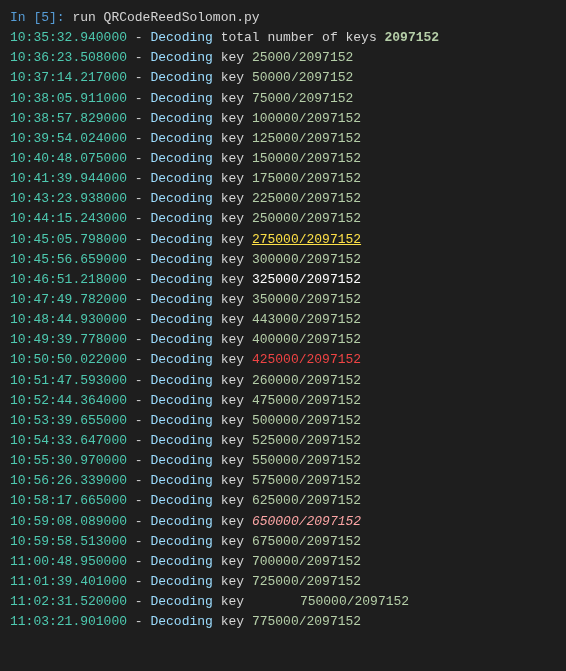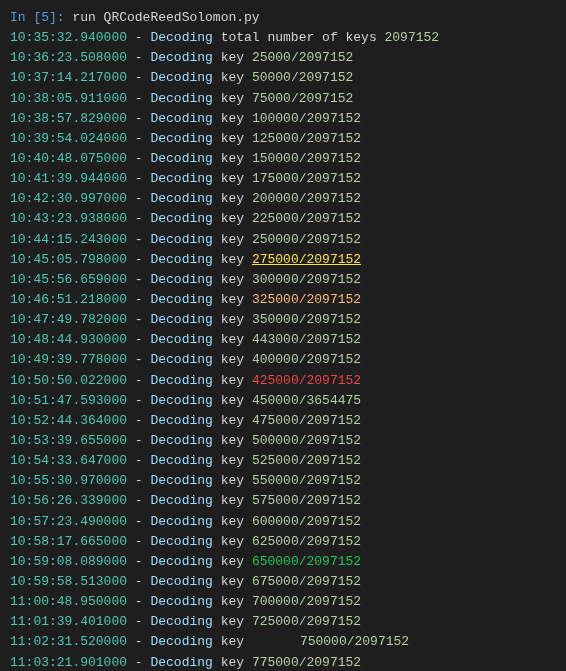--- a/index.html
+++ b/index.html
@@ -26,47 +26,45 @@
     .prompt-line { color: #569cd6; }
     .timestamp { color: #4ec9b0; }
     .dash { color: #d4d4d4; }
   </style>
 </head>
 <body>
 
 <div class="terminal">
   <div class="line prompt-line"><span style="color:#569cd6;">In [5]:</span><span style="color:#d4d4d4;"> run QRCodeReedSolomon.py</span></div>
   <div id="output-lines">
-      <div class="line"><span class="timestamp">10:35:32.940000</span><span class="dash"> - </span><span><span style="color: rgb(156, 220, 254);">Decoding</span><span style="color: rgb(212, 212, 212);"> total number of keys </span><span style="color: rgb(181, 206, 168);">2097152</span></span></div>
+      <div class="line"><span class="timestamp">10:35:32.940000</span><span class="dash"> - </span><span><span style="color: rgb(156, 220, 254);">Decoding</span><span style="color: rgb(212, 212, 212);"> total number of keys </span><span style="color: rgb(181, 206, 168); font-weight: bold;">2097152</span></span></div>
       <div class="line"><span class="timestamp">10:36:23.508000</span><span class="dash"> - </span><span><span style="color: rgb(156, 220, 254);">Decoding</span><span style="color: rgb(212, 212, 212);"> key </span><span style="color: rgb(181, 206, 168);">25000/2097152</span></span></div>
       <div class="line"><span class="timestamp">10:37:14.217000</span><span class="dash"> - </span><span><span style="color: rgb(156, 220, 254);">Decoding</span><span style="color: rgb(212, 212, 212);"> key </span><span style="color: rgb(181, 206, 168);">50000/2097152</span></span></div>
       <div class="line"><span class="timestamp">10:38:05.911000</span><span class="dash"> - </span><span><span style="color: rgb(156, 220, 254);">Decoding</span><span style="color: rgb(212, 212, 212);"> key </span><span style="color: rgb(181, 206, 168);">75000/2097152</span></span></div>
       <div class="line"><span class="timestamp">10:38:57.829000</span><span class="dash"> - </span><span><span style="color: rgb(156, 220, 254);">Decoding</span><span style="color: rgb(212, 212, 212);"> key </span><span style="color: rgb(181, 206, 168);">100000/2097152</span></span></div>
       <div class="line"><span class="timestamp">10:39:54.024000</span><span class="dash"> - </span><span><span style="color: rgb(156, 220, 254);">Decoding</span><span style="color: rgb(212, 212, 212);"> key </span><span style="color: rgb(181, 206, 168);">125000/2097152</span></span></div>
       <div class="line"><span class="timestamp">10:40:48.075000</span><span class="dash"> - </span><span><span style="color: rgb(156, 220, 254);">Decoding</span><span style="color: rgb(212, 212, 212);"> key </span><span style="color: rgb(181, 206, 168); text-align: center;">150000/2097152</span></span></div>
       <div class="line"><span class="timestamp">10:41:39.944000</span><span class="dash"> - </span><span><span style="color: rgb(156, 220, 254);">Decoding</span><span style="color: rgb(212, 212, 212);"> key </span><span style="color: rgb(181, 206, 168);">175000/2097152</span></span></div>
-      <div class="line"><span class="timestamp">10:42:30.997000</span><span class="dash"> - </span><span><span style="color: rgb(156, 220, 254);">Decoding</span><span style="color: rgb(212, 212, 212);"> key </span><span style="color: rgb(181, 206, 168);">200000/2097152</span></span></div>
       <div class="line"><span class="timestamp">10:43:23.938000</span><span class="dash"> - </span><span><span style="color: rgb(156, 220, 254);">Decoding</span><span style="color: rgb(212, 212, 212);"> key </span><span style="color: rgb(181, 206, 168);">225000/2097152</span></span></div>
       <div class="line"><span class="timestamp">10:44:15.243000</span><span class="dash"> - </span><span><span style="color: rgb(156, 220, 254);">Decoding</span><span style="color: rgb(212, 212, 212);"> key </span><span style="color: rgb(181, 206, 168);">250000/2097152</span></span></div>
       <div class="line"><span class="timestamp">10:45:05.798000</span><span class="dash"> - </span><span><span style="color: rgb(156, 220, 254);">Decoding</span><span style="color: rgb(212, 212, 212);"> key </span><span style="color: #fde047; text-decoration: underline;">275000/2097152</span></span></div>
       <div class="line"><span class="timestamp">10:45:56.659000</span><span class="dash"> - </span><span><span style="color: rgb(156, 220, 254);">Decoding</span><span style="color: rgb(212, 212, 212);"> key </span><span style="color: rgb(181, 206, 168);">300000/2097152</span></span></div>
-      <div class="line"><span class="timestamp">10:46:51.218000</span><span class="dash"> - </span><span><span style="color: rgb(156, 220, 254);">Decoding</span><span style="color: rgb(212, 212, 212);"> key </span><span style="color: #fdba74;">325000/2097152</span></span></div>
+      <div class="line"><span class="timestamp">10:46:51.218000</span><span class="dash"> - </span><span><span style="color: rgb(156, 220, 254);">Decoding</span><span style="color: rgb(212, 212, 212);"> key </span><span style="color: #ffffff;">325000/2097152</span></span></div>
       <div class="line"><span class="timestamp">10:47:49.782000</span><span class="dash"> - </span><span><span style="color: rgb(156, 220, 254);">Decoding</span><span style="color: rgb(212, 212, 212);"> key </span><span style="color: rgb(181, 206, 168);">350000/2097152</span></span></div>
       <div class="line"><span class="timestamp">10:48:44.930000</span><span class="dash"> - </span><span><span style="color: rgb(156, 220, 254);">Decoding</span><span style="color: rgb(212, 212, 212);"> key </span><span style="color: rgb(181, 206, 168);">443000/2097152</span></span></div>
       <div class="line"><span class="timestamp">10:49:39.778000</span><span class="dash"> - </span><span><span style="color: rgb(156, 220, 254);">Decoding</span><span style="color: rgb(212, 212, 212);"> key </span><span style="color: rgb(181, 206, 168);">400000/2097152</span></span></div>
       <div class="line"><span class="timestamp">10:50:50.022000</span><span class="dash"> - </span><span><span style="color: rgb(156, 220, 254);">Decoding</span><span style="color: rgb(212, 212, 212);"> key </span><span style="color: #ef4444;">425000/2097152</span></span></div>
-      <div class="line"><span class="timestamp">10:51:47.593000</span><span class="dash"> - </span><span><span style="color: rgb(156, 220, 254);">Decoding</span><span style="color: rgb(212, 212, 212);"> key </span><span style="color: rgb(181, 206, 168);">450000/3654475</span></span></div>
+      <div class="line"><span class="timestamp">10:51:47.593000</span><span class="dash"> - </span><span><span style="color: rgb(156, 220, 254);">Decoding</span><span style="color: rgb(212, 212, 212);"> key </span><span style="color: rgb(181, 206, 168);">260000/2097152</span></span></div>
       <div class="line"><span class="timestamp">10:52:44.364000</span><span class="dash"> - </span><span><span style="color: rgb(156, 220, 254);">Decoding</span><span style="color: rgb(212, 212, 212);"> key </span><span style="color: rgb(181, 206, 168);">475000/2097152</span></span></div>
       <div class="line"><span class="timestamp">10:53:39.655000</span><span class="dash"> - </span><span><span style="color: rgb(156, 220, 254);">Decoding</span><span style="color: rgb(212, 212, 212);"> key </span><span style="color: rgb(181, 206, 168);">500000/2097152</span></span></div>
       <div class="line"><span class="timestamp">10:54:33.647000</span><span class="dash"> - </span><span><span style="color: rgb(156, 220, 254);">Decoding</span><span style="color: rgb(212, 212, 212);"> key </span><span style="color: rgb(181, 206, 168);">525000/2097152</span></span></div>
       <div class="line"><span class="timestamp">10:55:30.970000</span><span class="dash"> - </span><span><span style="color: rgb(156, 220, 254);">Decoding</span><span style="color: rgb(212, 212, 212);"> key </span><span style="color: rgb(181, 206, 168);">550000/2097152</span></span></div>
       <div class="line"><span class="timestamp">10:56:26.339000</span><span class="dash"> - </span><span><span style="color: rgb(156, 220, 254);">Decoding</span><span style="color: rgb(212, 212, 212);"> key </span><span style="color: rgb(181, 206, 168);">575000/2097152</span></span></div>
-      <div class="line"><span class="timestamp">10:57:23.490000</span><span class="dash"> - </span><span><span style="color: rgb(156, 220, 254);">Decoding</span><span style="color: rgb(212, 212, 212);"> key </span><span style="color: rgb(181, 206, 168);">600000/2097152</span></span></div>
       <div class="line"><span class="timestamp">10:58:17.665000</span><span class="dash"> - </span><span><span style="color: rgb(156, 220, 254);">Decoding</span><span style="color: rgb(212, 212, 212);"> key </span><span style="color: rgb(181, 206, 168);">625000/2097152</span></span></div>
-      <div class="line"><span class="timestamp">10:59:08.089000</span><span class="dash"> - </span><span><span style="color: rgb(156, 220, 254);">Decoding</span><span style="color: rgb(212, 212, 212);"> key </span><span style="color: #22c55e;">650000/2097152</span></span></div>
+      <div class="line"><span class="timestamp">10:59:08.089000</span><span class="dash"> - </span><span><span style="color: rgb(156, 220, 254);">Decoding</span><span style="color: rgb(212, 212, 212);"> key </span><span style="color: #fca5a5; font-style: italic;">650000/2097152</span></span></div>
       <div class="line"><span class="timestamp">10:59:58.513000</span><span class="dash"> - </span><span><span style="color: rgb(156, 220, 254);">Decoding</span><span style="color: rgb(212, 212, 212);"> key </span><span style="color: rgb(181, 206, 168);">675000/2097152</span></span></div>
       <div class="line"><span class="timestamp">11:00:48.950000</span><span class="dash"> - </span><span><span style="color: rgb(156, 220, 254);">Decoding</span><span style="color: rgb(212, 212, 212);"> key </span><span style="color: rgb(181, 206, 168);">700000/2097152</span></span></div>
       <div class="line"><span class="timestamp">11:01:39.401000</span><span class="dash"> - </span><span><span style="color: rgb(156, 220, 254);">Decoding</span><span style="color: rgb(212, 212, 212);"> key </span><span style="color: rgb(181, 206, 168);">725000/2097152</span></span></div>
       <div class="line"><span class="timestamp">11:02:31.520000</span><span class="dash"> - </span><span><span style="color: rgb(156, 220, 254);">Decoding</span><span style="color: rgb(212, 212, 212);"> key </span><span style="color: rgb(181, 206, 168); margin-left: 48px;">750000/2097152</span></span></div>
       <div class="line"><span class="timestamp">11:03:21.901000</span><span class="dash"> - </span><span><span style="color: rgb(156, 220, 254);">Decoding</span><span style="color: rgb(212, 212, 212);"> key </span><span style="color: rgb(181, 206, 168);">775000/2097152</span></span></div>
     </div>
 
 </div>
 
 </body></html>

